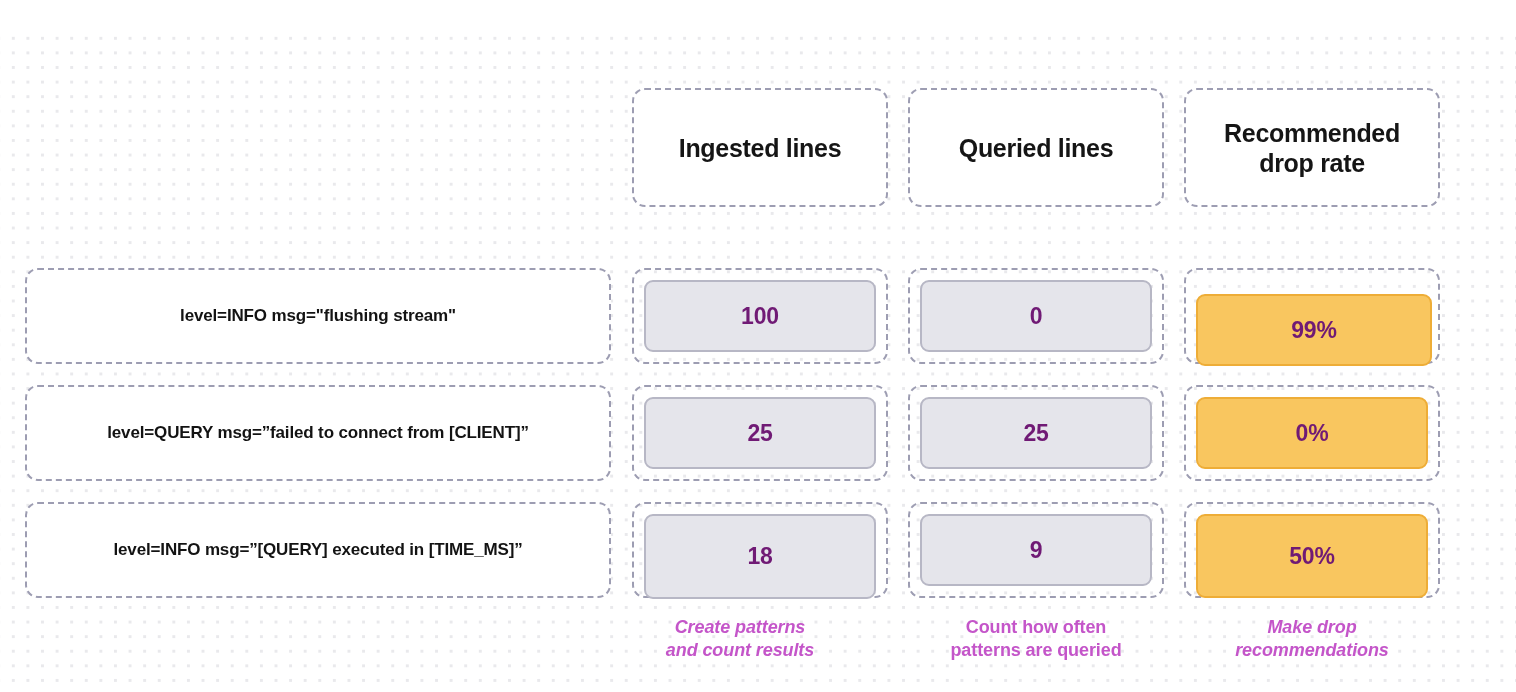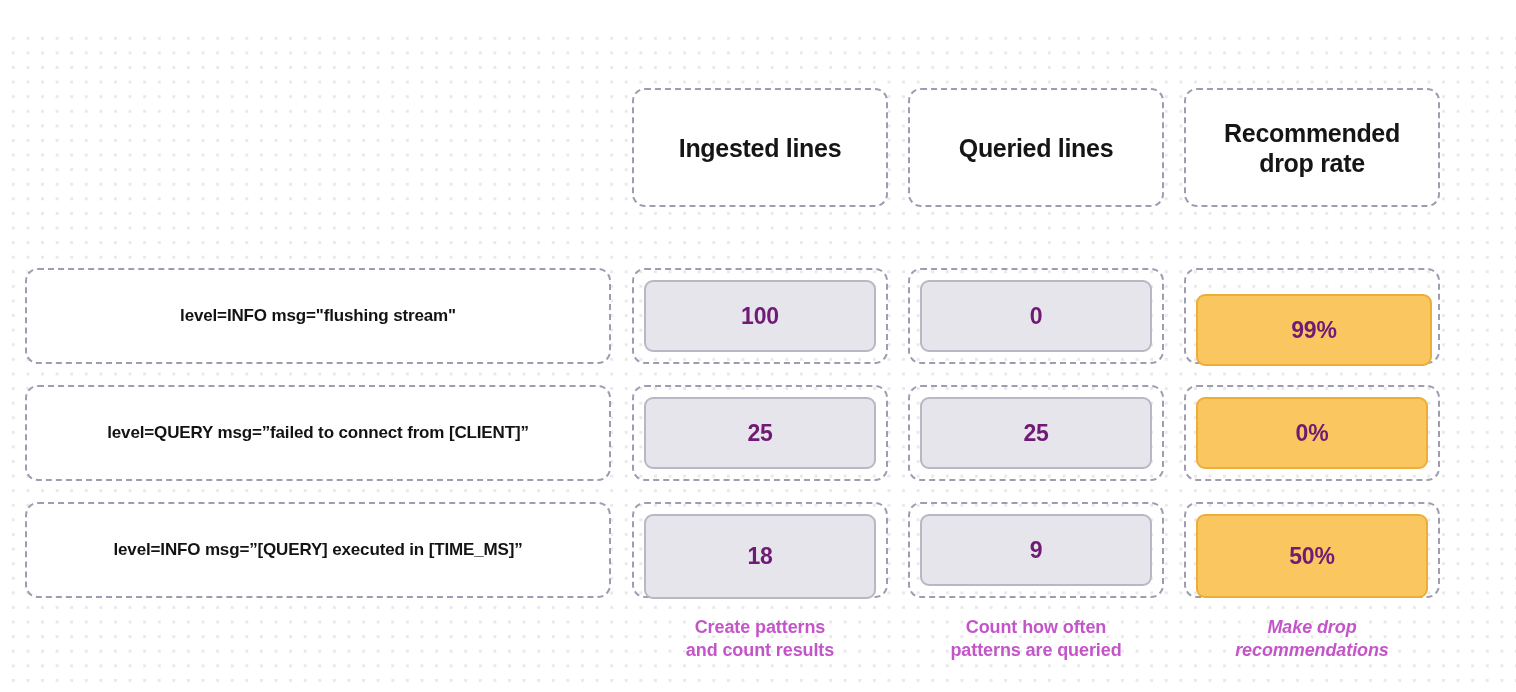--- a/index.html
+++ b/index.html
@@ -193,21 +193,21 @@
       <span class="chip-text">9</span>
     </div>
   </div>
 
   <div class="dashed" style="left:1184px; top:502px; width:256px; height:96px;">
     <div class="chip highlight" style="left:10px; top:10px; width:232px; height:84px;">
       <span class="chip-text">50%</span>
     </div>
   </div>
 
-  <div class="caption" style="left:632px; top:616px; width:256px;">Create patterns
+  <div class="caption" style="left:612px; top:616px; width:256px;font-style:italic;">Create patterns
 and count results</div>
 
   <div class="caption" style="left:908px; top:616px; width:256px;">Count how often
 patterns are queried</div>
 
   <div class="caption" style="left:1184px; top:616px; width:256px;font-style:italic;">Make drop
 recommendations</div>
 
 </div>
 

